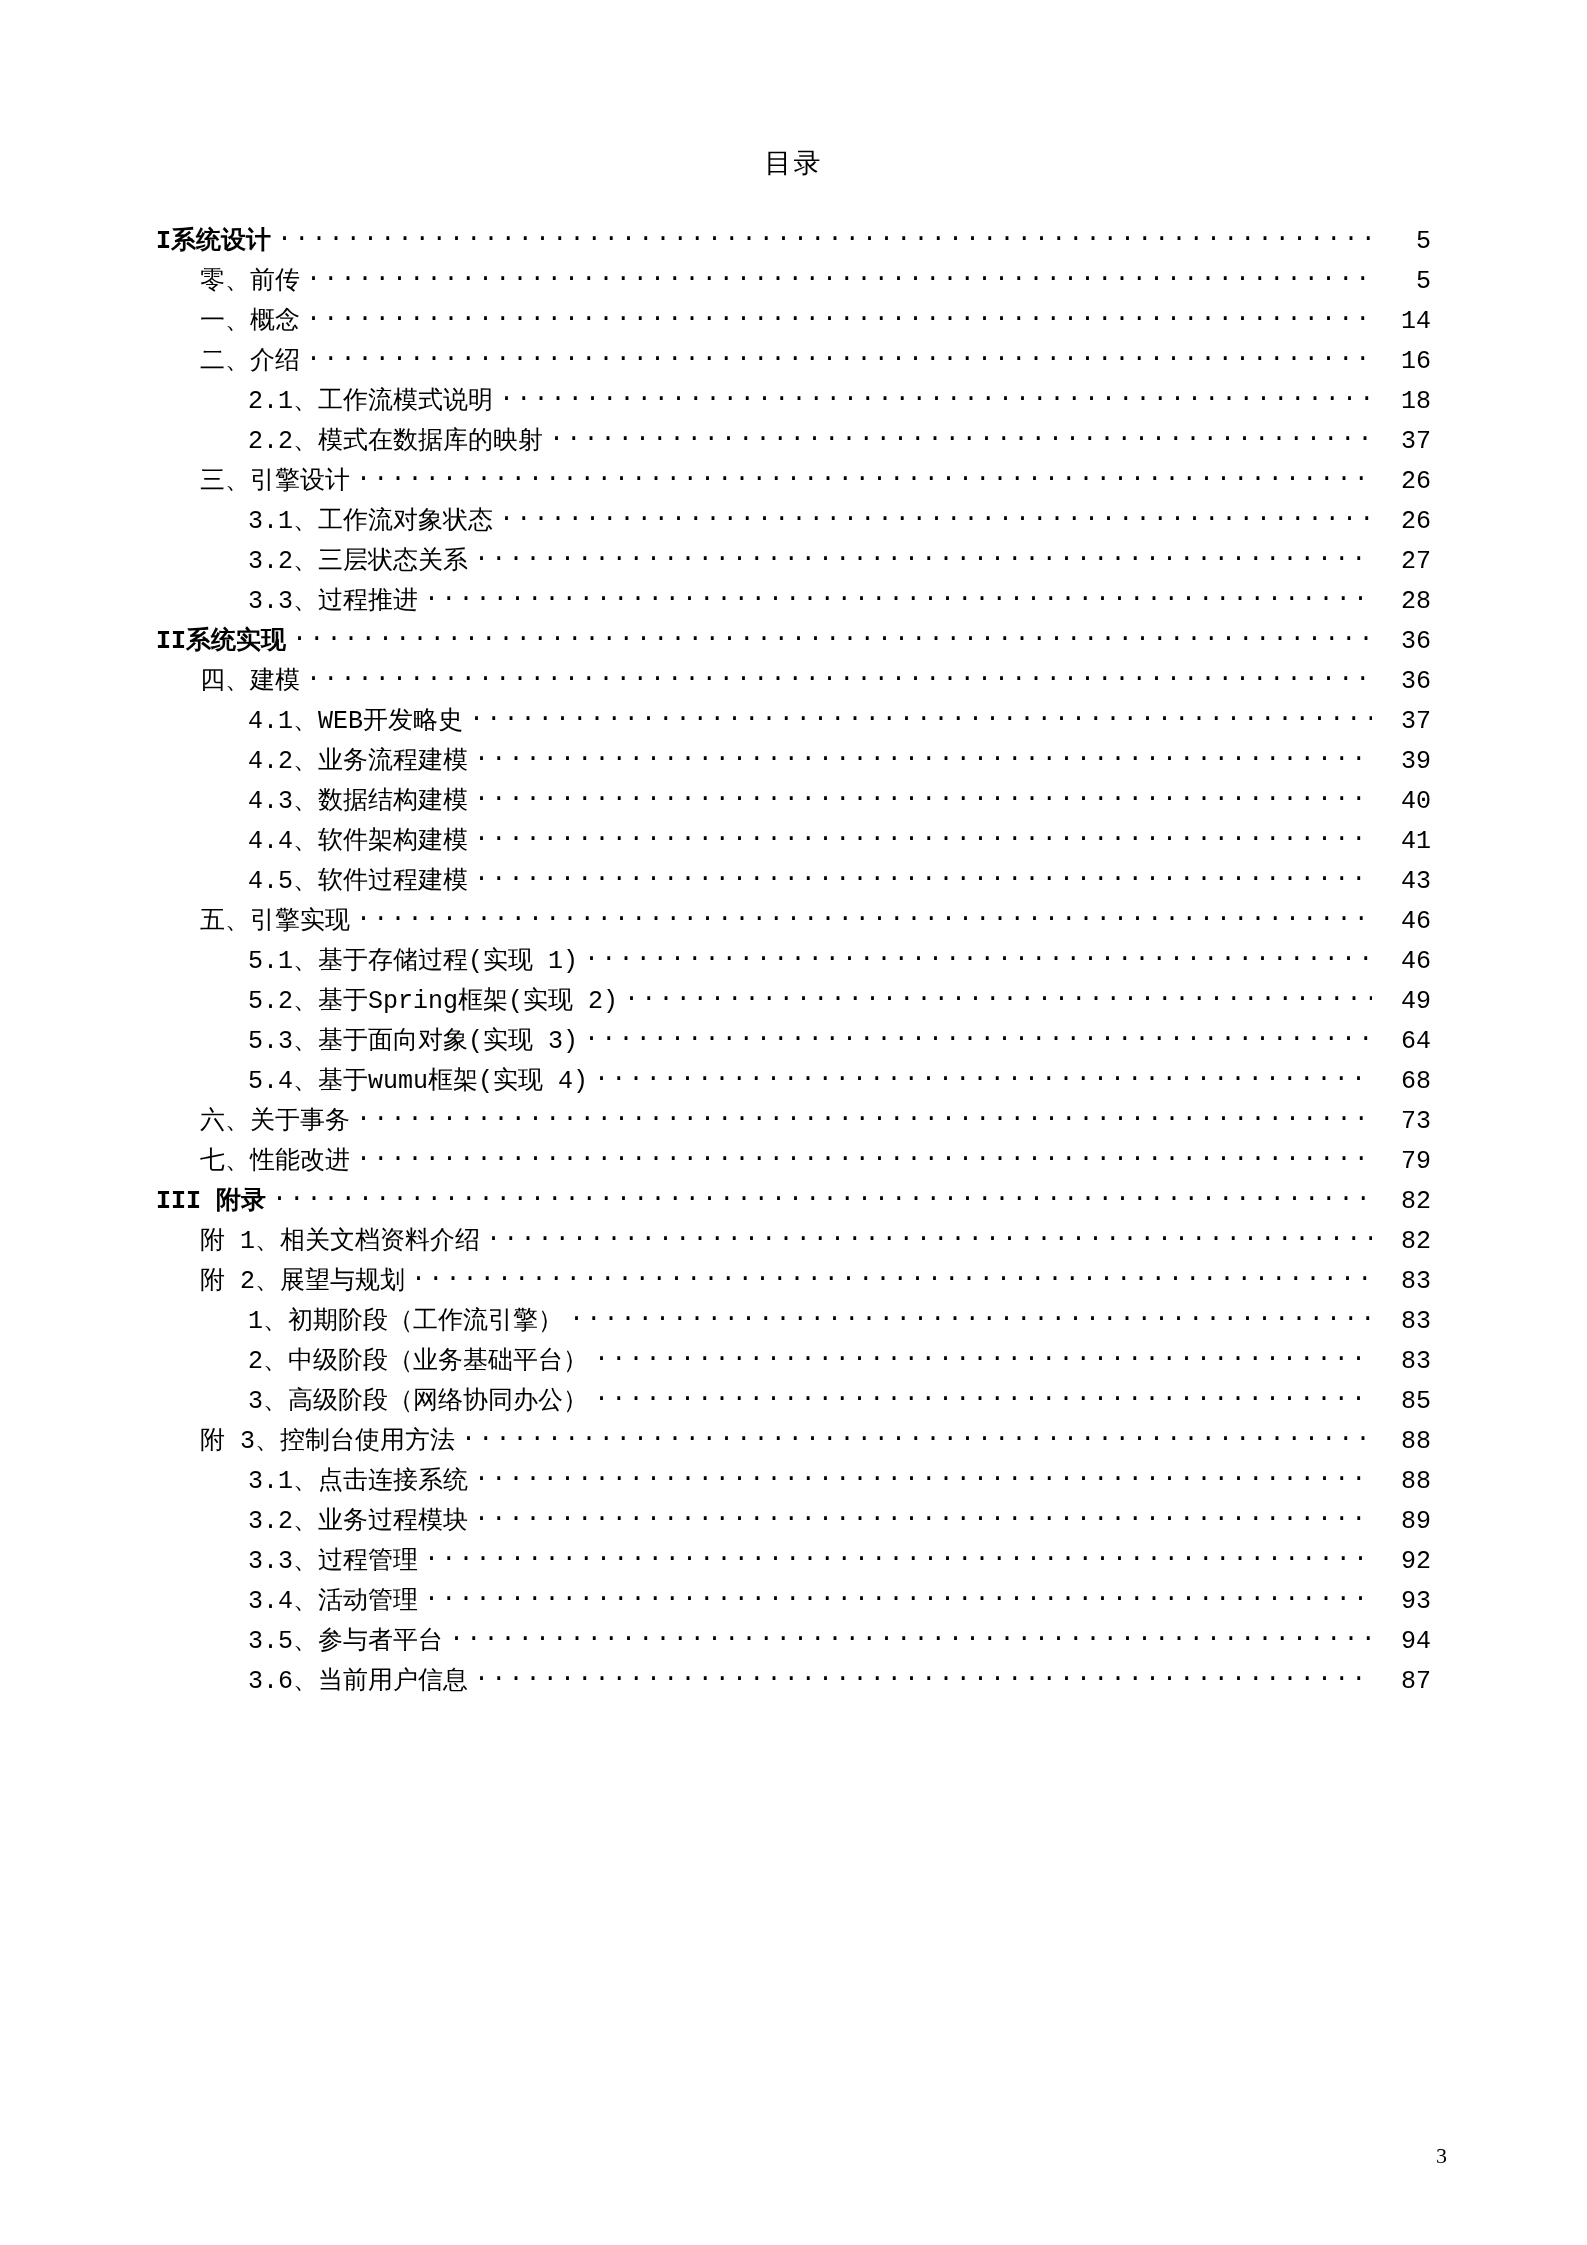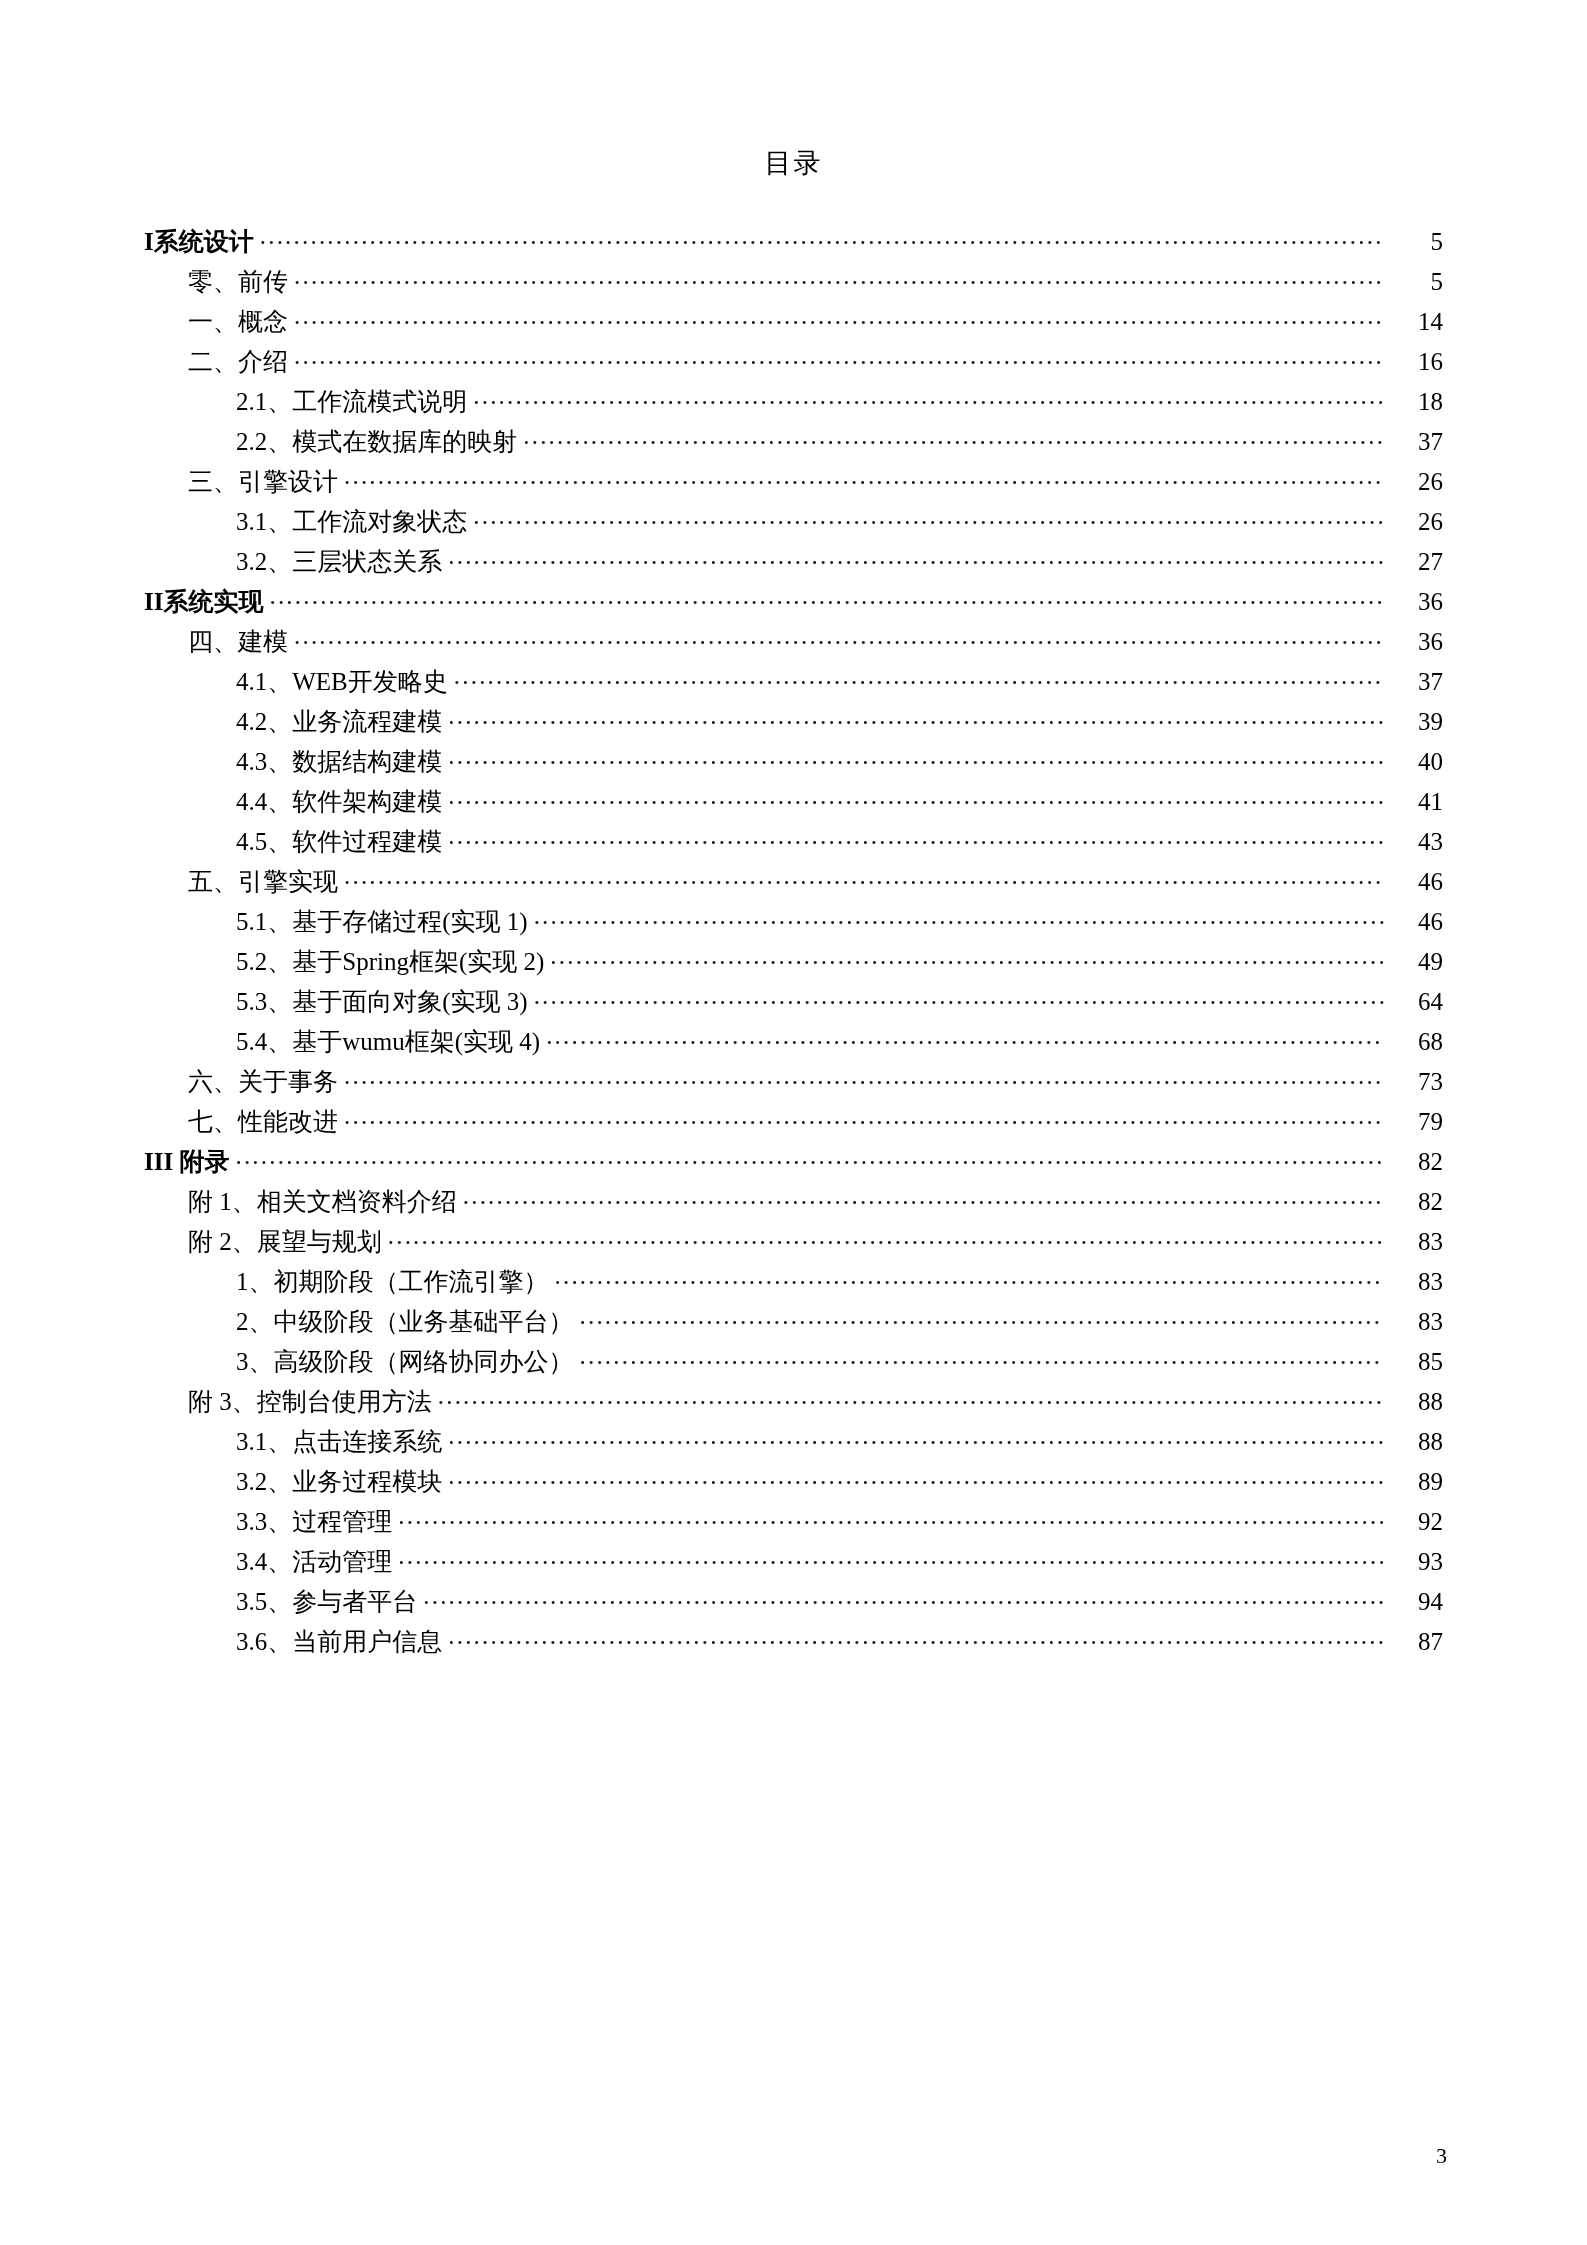--- a/index.html
+++ b/index.html
@@ -28,24 +28,25 @@
   .toc-title {
     text-align: center;
     font-size: 27px;
     letter-spacing: 2px;
     margin-top: 150px;
     margin-bottom: 0;
     line-height: 1;
     font-weight: normal;
   }
   .toc-list {
-    margin: 4px;
+    margin: 16px;
     padding: 0;
     list-style: none;
     margin-top: 52px;
+    font-family: Liberation Mono, monospace;
   }
   .toc-entry {
     display: flex;
     align-items: baseline;
     width: 100%;
     box-sizing: border-box;
     line-height: 1;
     height: 40px;
     white-space: nowrap;
   }
@@ -139,20 +140,25 @@
         <li class="toc-entry lvl3">
           <span class="label">3.1、工作流对象状态</span>
           <span class="leader"></span>
           <span class="pageno">26</span>
         </li>
         <li class="toc-entry lvl3">
           <span class="label">3.2、三层状态关系</span>
           <span class="leader"></span>
           <span class="pageno">27</span>
         </li>
+        <li class="toc-entry lvl3">
+          <span class="label">3.3、过程推进</span>
+          <span class="leader"></span>
+          <span class="pageno">28</span>
+        </li>
         <li class="toc-entry lvl1">
           <span class="label">II系统实现</span>
           <span class="leader"></span>
           <span class="pageno">36</span>
         </li>
         <li class="toc-entry lvl2">
           <span class="label">四、建模</span>
           <span class="leader"></span>
           <span class="pageno">36</span>
         </li>

